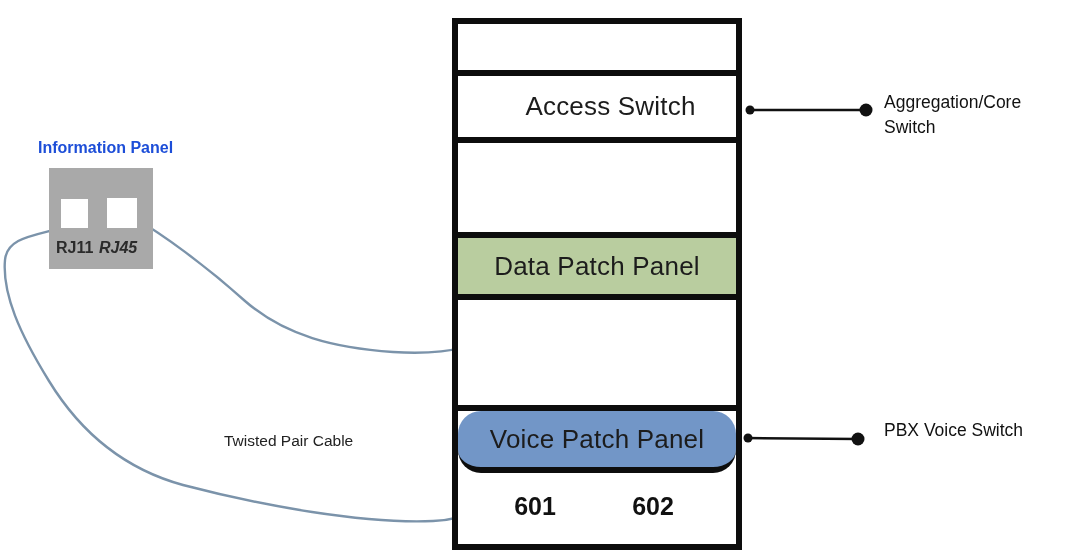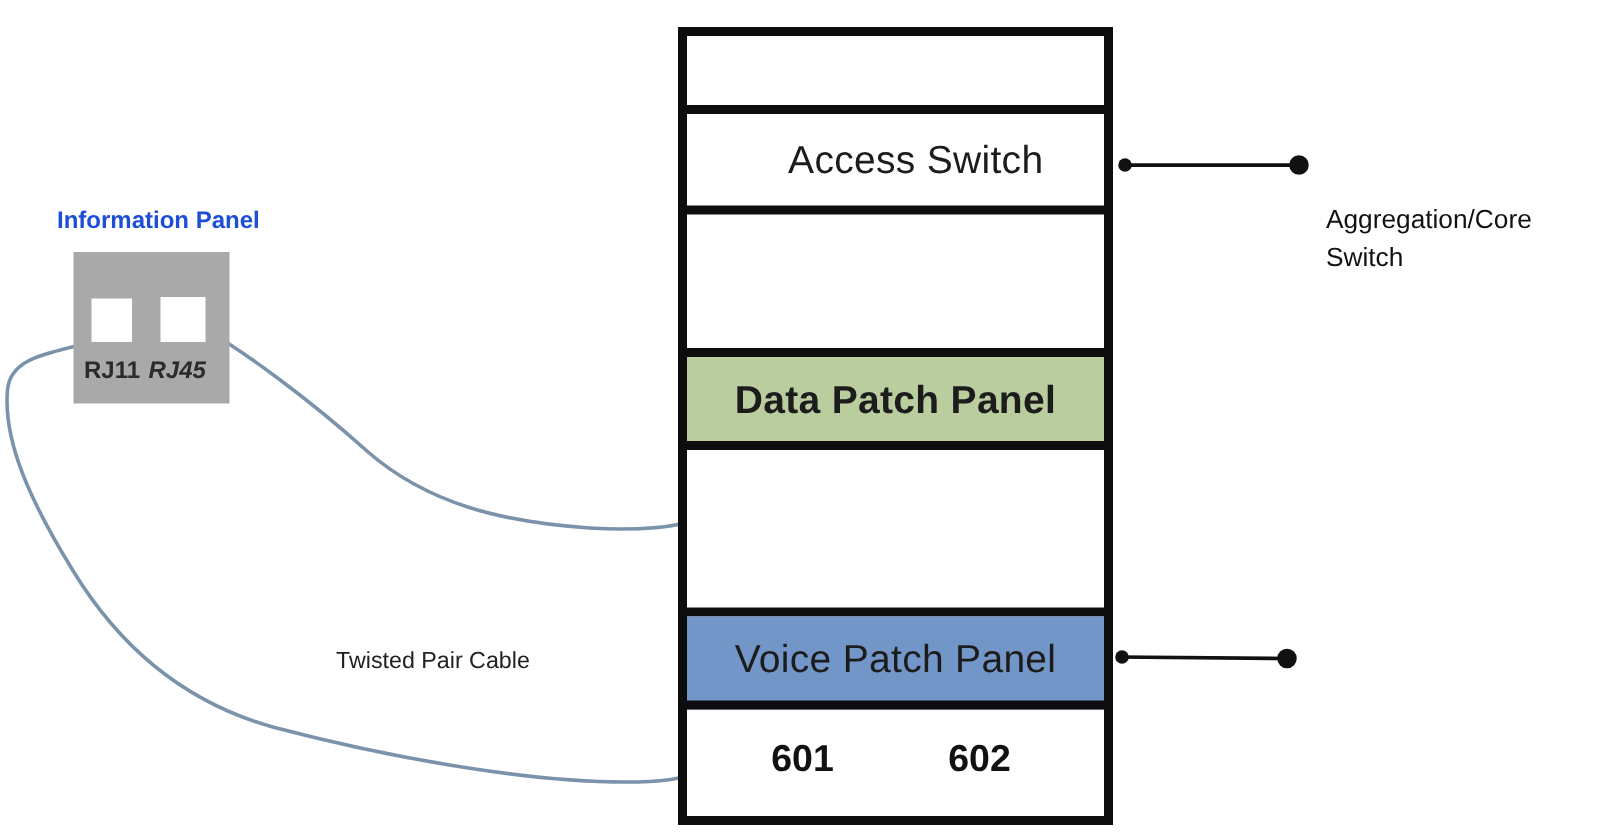--- a/index.html
+++ b/index.html
@@ -22,23 +22,23 @@
   }
   .rack-section {
     position:relative; width:100%;
     display:flex; align-items:center; justify-content:center;
     font-size:26px; letter-spacing:0.2px; color:#1c1c1c;
   }
   .rack-section.bb { border-bottom:6px solid #0d0d0d; }
   .sec-1 { height:52px; }
   .sec-2 { height:67px;padding-left:27px; }
   .sec-3 { height:95px; }
-  .sec-4 { height:62px; background:#b9cd9f;font-weight:bold; }
+  .sec-4 { height:62px; background:#b9cd9f; }
   .sec-5 { height:111px; }
-  .sec-6 { height:62px; background:#7296c7; }
+  .sec-6 { height:62px; background:#7296c7;border-radius:23px; }
   .sec-7 { height:71px; }
 
   
   .info-title {
     position:absolute; left:38px; top:139px;
     font-size:16px; color:#1d4ed8; white-space:nowrap;font-weight:bold;
   }
   .info-panel {
     position:absolute; left:49px; top:168px; width:104px; height:101px;
     background:#a9a9a9;
@@ -52,21 +52,21 @@
   }
   .jack-label.l1 { left:7px; }
   .jack-label.l2 { left:50px;font-style:italic; }
 
   
   .twisted-label {
     position:absolute; left:224px; top:385px;
     font-size:15.5px; color:#222222; white-space:nowrap;margin-top:47px;
   }
   .ann {
-    position:absolute; font-size:17.5px; line-height:25px; color:#111111;margin-top:44px;
+    position:absolute; font-size:17.5px; line-height:25px; color:#111111;
   }
   .ann-agg { left:884px; top:90px; width:172px; }
   .ann-pbx { left:884px; top:418px; width:190px; white-space:nowrap; }
 
   .port-num {
     position:absolute; top:492px; transform:translateX(-50%);
     font-size:25px; font-weight:600; color:#111111;
   }
   .port-num.p601 { left:535px; }
   .port-num.p602 { left:617px;margin-left:36px; }
@@ -116,14 +116,15 @@
     <div class="rack-section sec-4 bb">Data Patch Panel</div>
     <div class="rack-section sec-5 bb"></div>
     <div class="rack-section sec-6 bb">Voice Patch Panel</div>
     <div class="rack-section sec-7"></div>
   </div>
 
   <div class="port-num p601">601</div>
   <div class="port-num p602">602</div>
 
   <div class="ann ann-agg">Aggregation/Core Switch</div>
+  <div class="ann ann-pbx">PBX Voice Switch</div>
 
 </div>
 
 </body></html>

